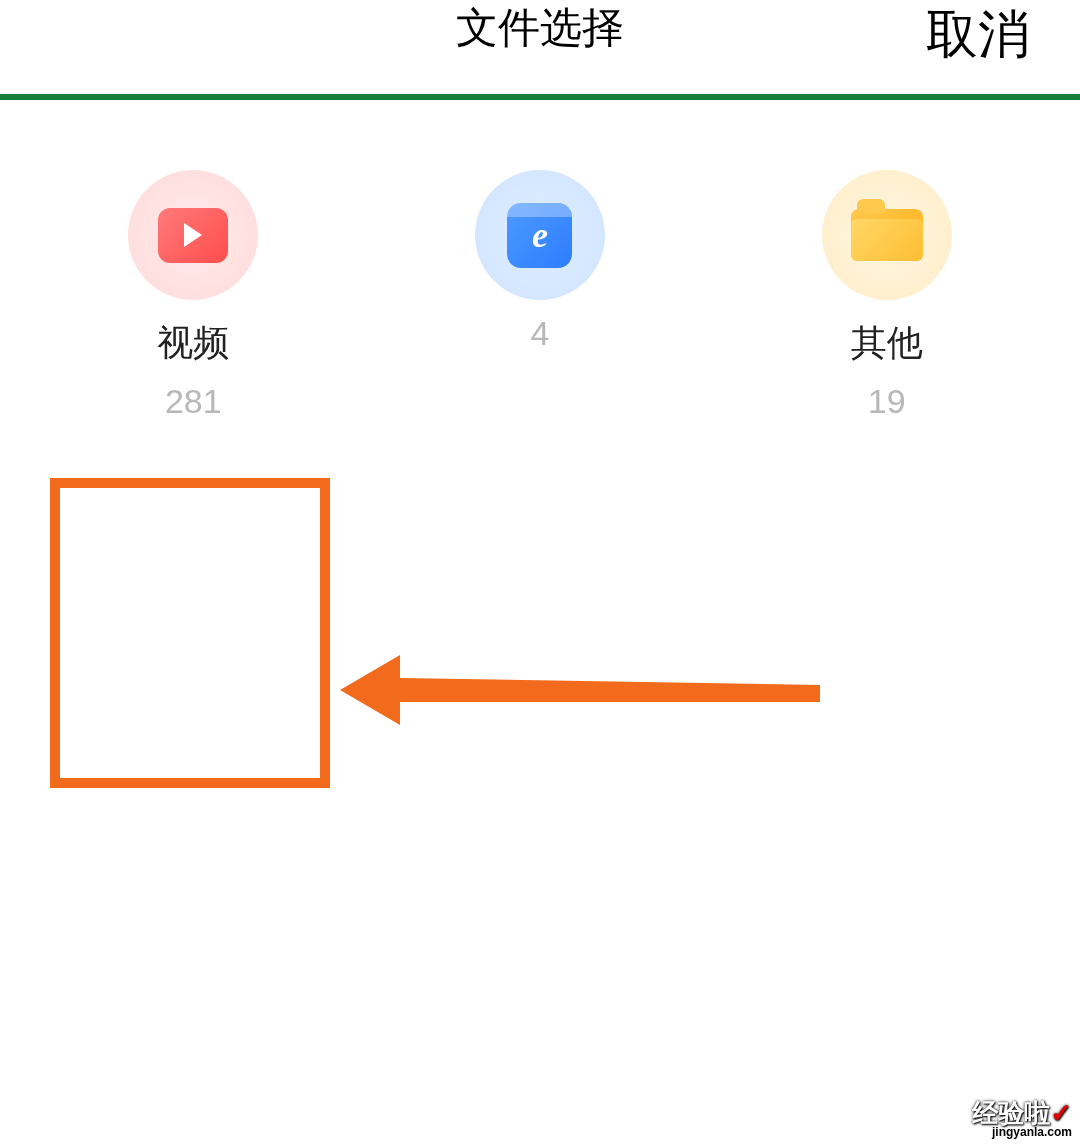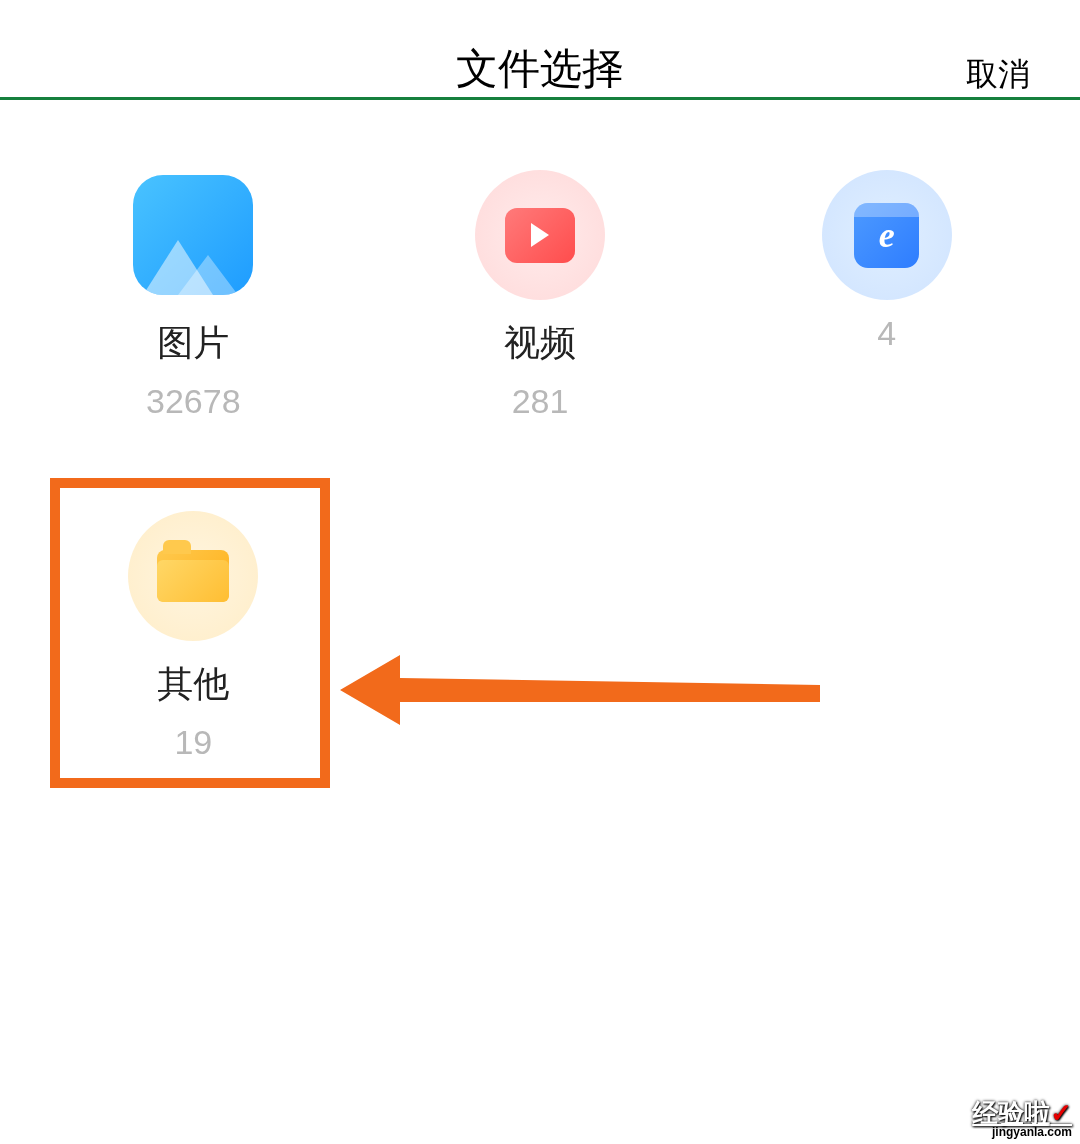--- a/index.html
+++ b/index.html
@@ -7,34 +7,34 @@
       width: 1080px;
       height: 1144px;
       background: #ffffff;
       font-family: -apple-system, "PingFang SC", "Microsoft YaHei", sans-serif;
       position: relative;
       overflow: hidden;
     }
     .header {
       display: flex;
       justify-content: center;
-      align-items: flex-end;
+      align-items: flex-start;
       position: relative;
       height: 100px;
-      border-bottom: 3px solid #15803d;
+      border-bottom: 6px solid #15803d;
     }
     .header-title {
       font-size: 42px;
       color: #000;
       font-weight: 400;
     }
     .cancel-btn {
       position: absolute;
       right: 50px;
-      font-size: 32px;
+      font-size: 52px;
       color: #000;
     }
     .grid {
       display: grid;
       grid-template-columns: repeat(3, 1fr);
       padding: 70px 20px 0 20px;
       row-gap: 90px;
     }
     .cell {
       display: flex;
@@ -121,44 +121,34 @@
       pointer-events: none;
     }
     
     .watermark {
       position: absolute;
       right: 8px;
       bottom: 6px;
       text-align: right;
       line-height: 1;
     }
-    .watermark .wm1 { font-size: 26px; color: #fff; font-weight:700; text-shadow: 0 0 3px #000, 1px 1px 2px #000; text-decoration: underline;}
+    .watermark .wm1 { font-size: 26px; color: #fff; font-weight:700; text-shadow: 0 0 3px #000, 1px 1px 2px #000;}
     .watermark .wm1 .check { color:#e60000; font-weight:900; }
     .watermark .wm2 { font-size: 12px; color:#000; font-weight:600; }
   </style>
 </head>
 <body>
 
 <div class="header">
   <div class="header-title">文件选择</div>
   <div class="cancel-btn">取消</div>
 </div>
 
 <div class="grid">
 
-  <div class="cell">
-    <div class="icon-wrap">
-      <div class="pictures-bg">
-          <div class="mountain"></div>
-          <div class="mountain2"></div>
-        </div>
-    </div>
-    <div class="cell-label">图片</div>
-    <div class="cell-count">32678</div>
-  </div>
 
   <div class="cell">
     <div class="icon-wrap video-bg">
       <div class="video-box">
           <div class="play-tri"></div>
         </div>
     </div>
     <div class="cell-label">视频</div>
     <div class="cell-count">281</div>
   </div>

